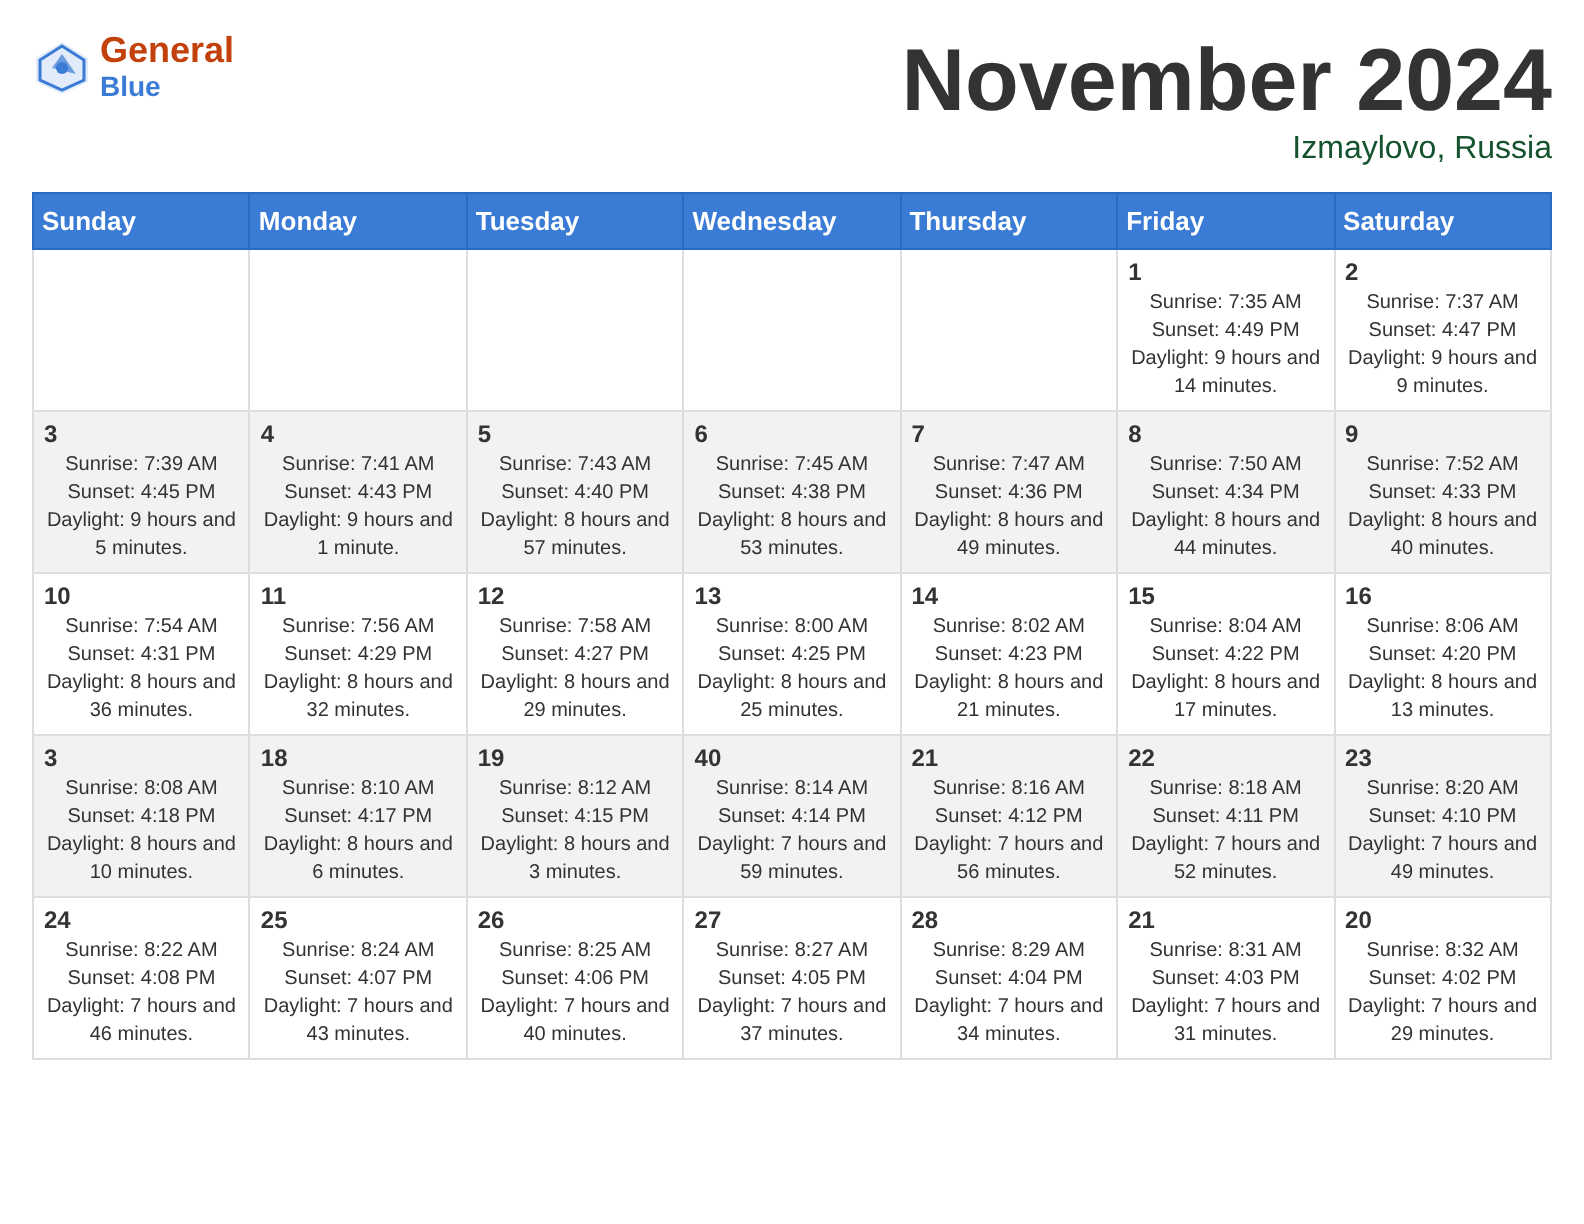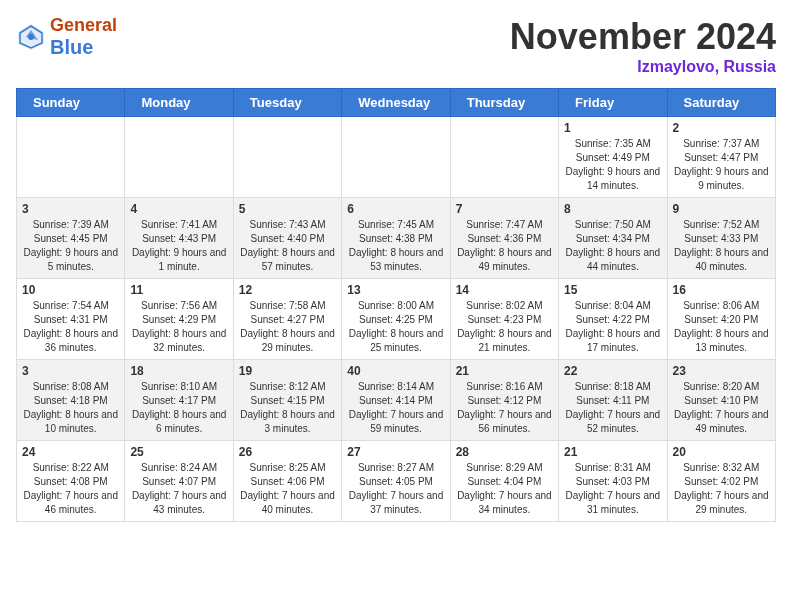--- a/index.html
+++ b/index.html
@@ -24,51 +24,50 @@
       display: flex;
       flex-direction: column;
       line-height: 1.1;
     }
     .logo-general {
       font-size: 18px;
       font-weight: bold;
       color: #c2410c;
     }
     .logo-blue {
-      font-size: 20px;
+      font-size: 14px;
       font-weight: bold;
       color: #3a7bd5;
     }
     .logo-icon {
       width: 30px;
       height: 30px;
       margin-right: 4px;
     }
     .title-block {
       text-align: right;
     }
     .month-title {
-      font-size: 36px;
+      font-size: 44px;
       font-weight: bold;
       color: #333;
     }
     .location {
       font-size: 16px;
-      color: #6d28d9;
-      font-weight: bold;
+      color: #14532d;
     }
     table {
       width: 100%;
       border-collapse: collapse;
       table-layout: fixed;
     }
     thead th {
       background-color: #3a7bd5;
       color: #fff;
-      padding: 6px 16px;
+      padding: 6px 4px;
       font-size: 13px;
       font-weight: bold;
       text-align: left;
       border: 1px solid #2a6ac5;
     }
     tbody td {
       vertical-align: top;
       padding: 4px 5px;
       border: 1px solid #ddd;
       font-size: 10.5px;

